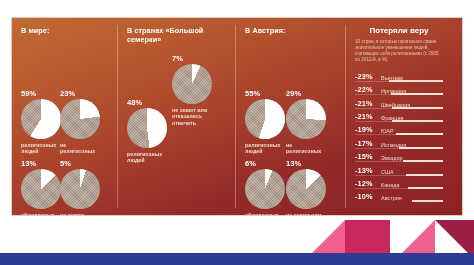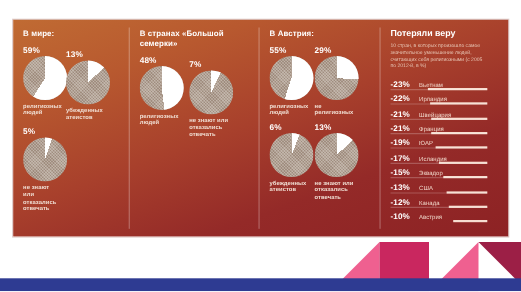--- a/index.html
+++ b/index.html
@@ -33,42 +33,42 @@
   .vsep{position:absolute;top:7px;bottom:7px;width:1px;background:rgba(255,255,255,.30);}
 
   .col-title{
     color:#ffffff;font-weight:bold;font-size:7.2px;line-height:9px;
     letter-spacing:.1px;margin:0 0 6px 0;
   }
   .col.c2 .col-title{width:78px;}
 
   
   .pies{display:flex;flex-wrap:wrap;}
-  .pie-cell{width:50%;box-sizing:border-box;padding-right:4px;}
+  .pie-cell{width:50%;box-sizing:border-box;padding-right:4px;margin-top:48px;}
   .pct{
     color:#ffffff;font-weight:bold;font-size:7.5px;line-height:9px;margin-bottom:1px;
     letter-spacing:.1px;
   }
   .pie{
     width:40px;height:40px;border-radius:50%;
     background-color:#b1a193;
     background-image:
       repeating-linear-gradient(45deg, rgba(255,255,255,.22) 0 1px, rgba(0,0,0,0) 1px 2px),
       repeating-linear-gradient(-45deg, rgba(90,60,45,.20) 0 1px, rgba(0,0,0,0) 1px 2px);
     position:relative;margin-bottom:3px;
   }
   .pie .wedge{position:absolute;inset:0;border-radius:50%;}
   .pie-label{
     color:#f1dfd4;font-size:5.3px;line-height:6.4px;font-weight:bold;
     letter-spacing:.05px;min-height:13px;
   }
   .row2{margin-top:4px;}
 
   
-  .r-title{color:#fff;font-weight:bold;font-size:8px;line-height:10px;margin-bottom:3px;}
+  .r-title{color:#fff;font-weight:bold;font-size:8px;line-height:10px;margin-bottom:3px;text-align:center;}
   .r-sub{color:#e7c5b4;font-size:4.6px;line-height:6.1px;margin-bottom:5px;}
   .r-list{display:flex;flex-direction:column;}
   .r-item{
     display:flex;align-items:flex-end;height:12.4px;
     border-top:1px solid rgba(255,255,255,.22);
     position:relative;
   }
   .r-item:first-child{border-top:none;}
   .r-val{color:#fff;font-weight:bold;font-size:7.4px;width:26px;flex:none;letter-spacing:.1px;}
   .r-name{color:#f0d7ca;font-size:5.4px;letter-spacing:.05px;}
@@ -86,20 +86,27 @@
 
       <div class="col c1">
         <div class="col-title">В мире:</div>
         <div class="pies">
           <div class="pie-cell">
             <div class="pct">59%</div>
             <div class="pie">
                 <div class="wedge" style="background: conic-gradient(rgb(255, 255, 255) 0deg, rgb(255, 255, 255) 212.4deg, rgba(0, 0, 0, 0) 212.4deg, rgba(0, 0, 0, 0) 360deg);"></div>
               </div>
             <div class="pie-label">религиозных людей</div>
+          </div>
+          <div class="pie-cell">
+            <div class="pct">23%</div>
+            <div class="pie">
+                <div class="wedge" style="background: conic-gradient(rgb(255, 255, 255) 0deg, rgb(255, 255, 255) 82.8deg, rgba(0, 0, 0, 0) 82.8deg, rgba(0, 0, 0, 0) 360deg);"></div>
+              </div>
+            <div class="pie-label">не религиозных</div>
           </div>
           <div class="pie-cell row2">
             <div class="pct">13%</div>
             <div class="pie">
                 <div class="wedge" style="background: conic-gradient(rgb(255, 255, 255) 0deg, rgb(255, 255, 255) 46.8deg, rgba(0, 0, 0, 0) 46.8deg, rgba(0, 0, 0, 0) 360deg);"></div>
               </div>
             <div class="pie-label">убежденных атеистов</div>
           </div>
           <div class="pie-cell row2">
             <div class="pct">5%</div>

